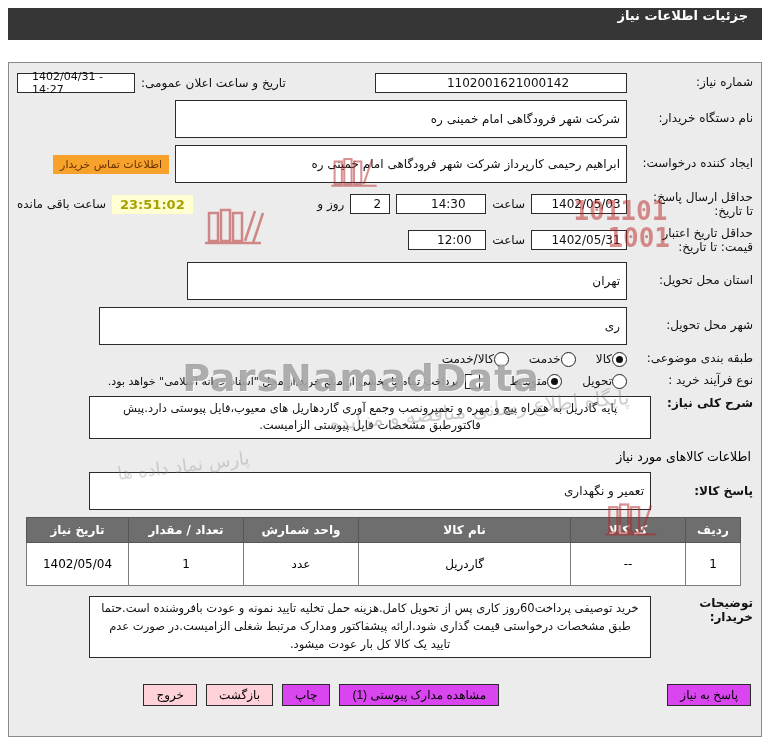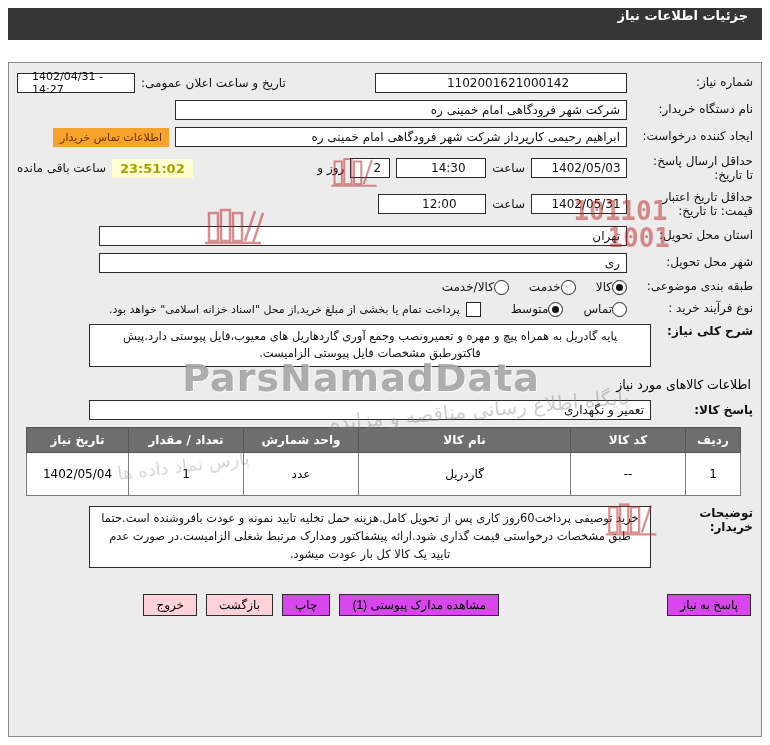--- a/index.html
+++ b/index.html
@@ -9,21 +9,21 @@
     display:flex;padding:0 14px;font-size:13px;font-weight:600;box-sizing:border-box;}
   .panel{position:absolute;right:8px;left:8px;top:62px;bottom:8px;background:#ececec;border:1px solid #8a8a8a;
     padding:10px 8px;box-sizing:border-box;overflow:hidden;}
   .frow{display:flex;align-items:center;gap:6px;margin-bottom:7px;font-size:12px;color:#111;}
   .lbl{width:120px;flex:none;text-align:right;line-height:1.15;}
   .lbl2{width:120px;flex:none;text-align:right;line-height:1.2;font-size:12px;}
   .lbl2 span{display:block;}
   .blbl{width:96px;flex:none;text-align:right;font-weight:bold;font-size:12px;}
   .ibox{background:#fff;border:1px solid #2b2b2b;height:20px;display:flex;align-items:center;
     justify-content:center;font-size:12px;box-sizing:border-box;flex:none;padding-left:14px;}
-  .ibox.start{justify-content:flex-start;padding:0 6px;}
+  .ibox.start{justify-content:flex-start;padding:18px 6px;}
   .spacer{flex:1;}
   .orange-link{background:#f7a32b;color:#6b3300;font-size:11px;padding:3px 7px;cursor:pointer;flex:none;}
   .countdown{background:#ffffd2;color:#a8a000;font-weight:bold;font-size:13px;padding:2px 8px;flex:none;}
   .radio{width:13px;height:13px;border:1px solid #222;border-radius:50%;background:#fff;flex:none;
     display:inline-flex;align-items:center;justify-content:center;cursor:pointer;}
   .radio.checked::after{content:"";width:7px;height:7px;border-radius:50%;background:#111;display:block;}
   .checkbox{width:13px;height:13px;border:1px solid #222;background:#fff;flex:none;cursor:pointer;}
   .opt{display:flex;align-items:center;gap:0;margin-left:14px;}
   .smalltext{font-size:11px;flex:1;text-align:right;white-space:nowrap;overflow:hidden;}
   .bigbox{background:#fff;border:1px solid #2b2b2b;width:562px;box-sizing:border-box;
@@ -91,26 +91,26 @@
       <div>ساعت باقی مانده</div>
     </div>
 
     <div class="frow">
       <div class="lbl2">
         <span>حداقل تاریخ اعتبار</span>
         <span>قیمت: تا تاریخ:</span>
       </div>
       <div class="ibox" style="width:96px;">1402/05/31</div>
       <div>ساعت</div>
-      <div class="ibox" style="width:108px;">12:00</div>
+      <div class="ibox" style="width:78px;">12:00</div>
     </div>
 
     <div class="frow">
       <div class="lbl">استان محل تحویل:</div>
-      <div class="ibox start" style="width:528px;">تهران</div>
+      <div class="ibox start" style="width:440px;">تهران</div>
     </div>
 
     <div class="frow">
       <div class="lbl">شهر محل تحویل:</div>
       <div class="ibox start" style="width:528px;">ری</div>
     </div>
 
     <div class="frow">
       <div class="lbl">طبقه بندی موضوعی:</div>
       <div class="opt">
@@ -124,21 +124,21 @@
       <div class="opt">
         <span class="radio"></span>
         <span>کالا/خدمت</span>
       </div>
     </div>
 
     <div class="frow">
       <div class="lbl">نوع فرآیند خرید :</div>
       <div class="opt">
         <span class="radio"></span>
-        <span>تماس</span>
+        <span>تحویل</span>
       </div>
       <div class="opt">
         <span class="radio checked"></span>
         <span>متوسط</span>
       </div>
       <span class="checkbox" style="margin-right:10px;"></span>
       <div class="smalltext">پرداخت تمام یا بخشی از مبلغ خرید,از محل "اسناد خزانه اسلامی" خواهد بود.</div>
     </div>
 
     <div class="frow" style="align-items:flex-start;margin-top:2px;">

